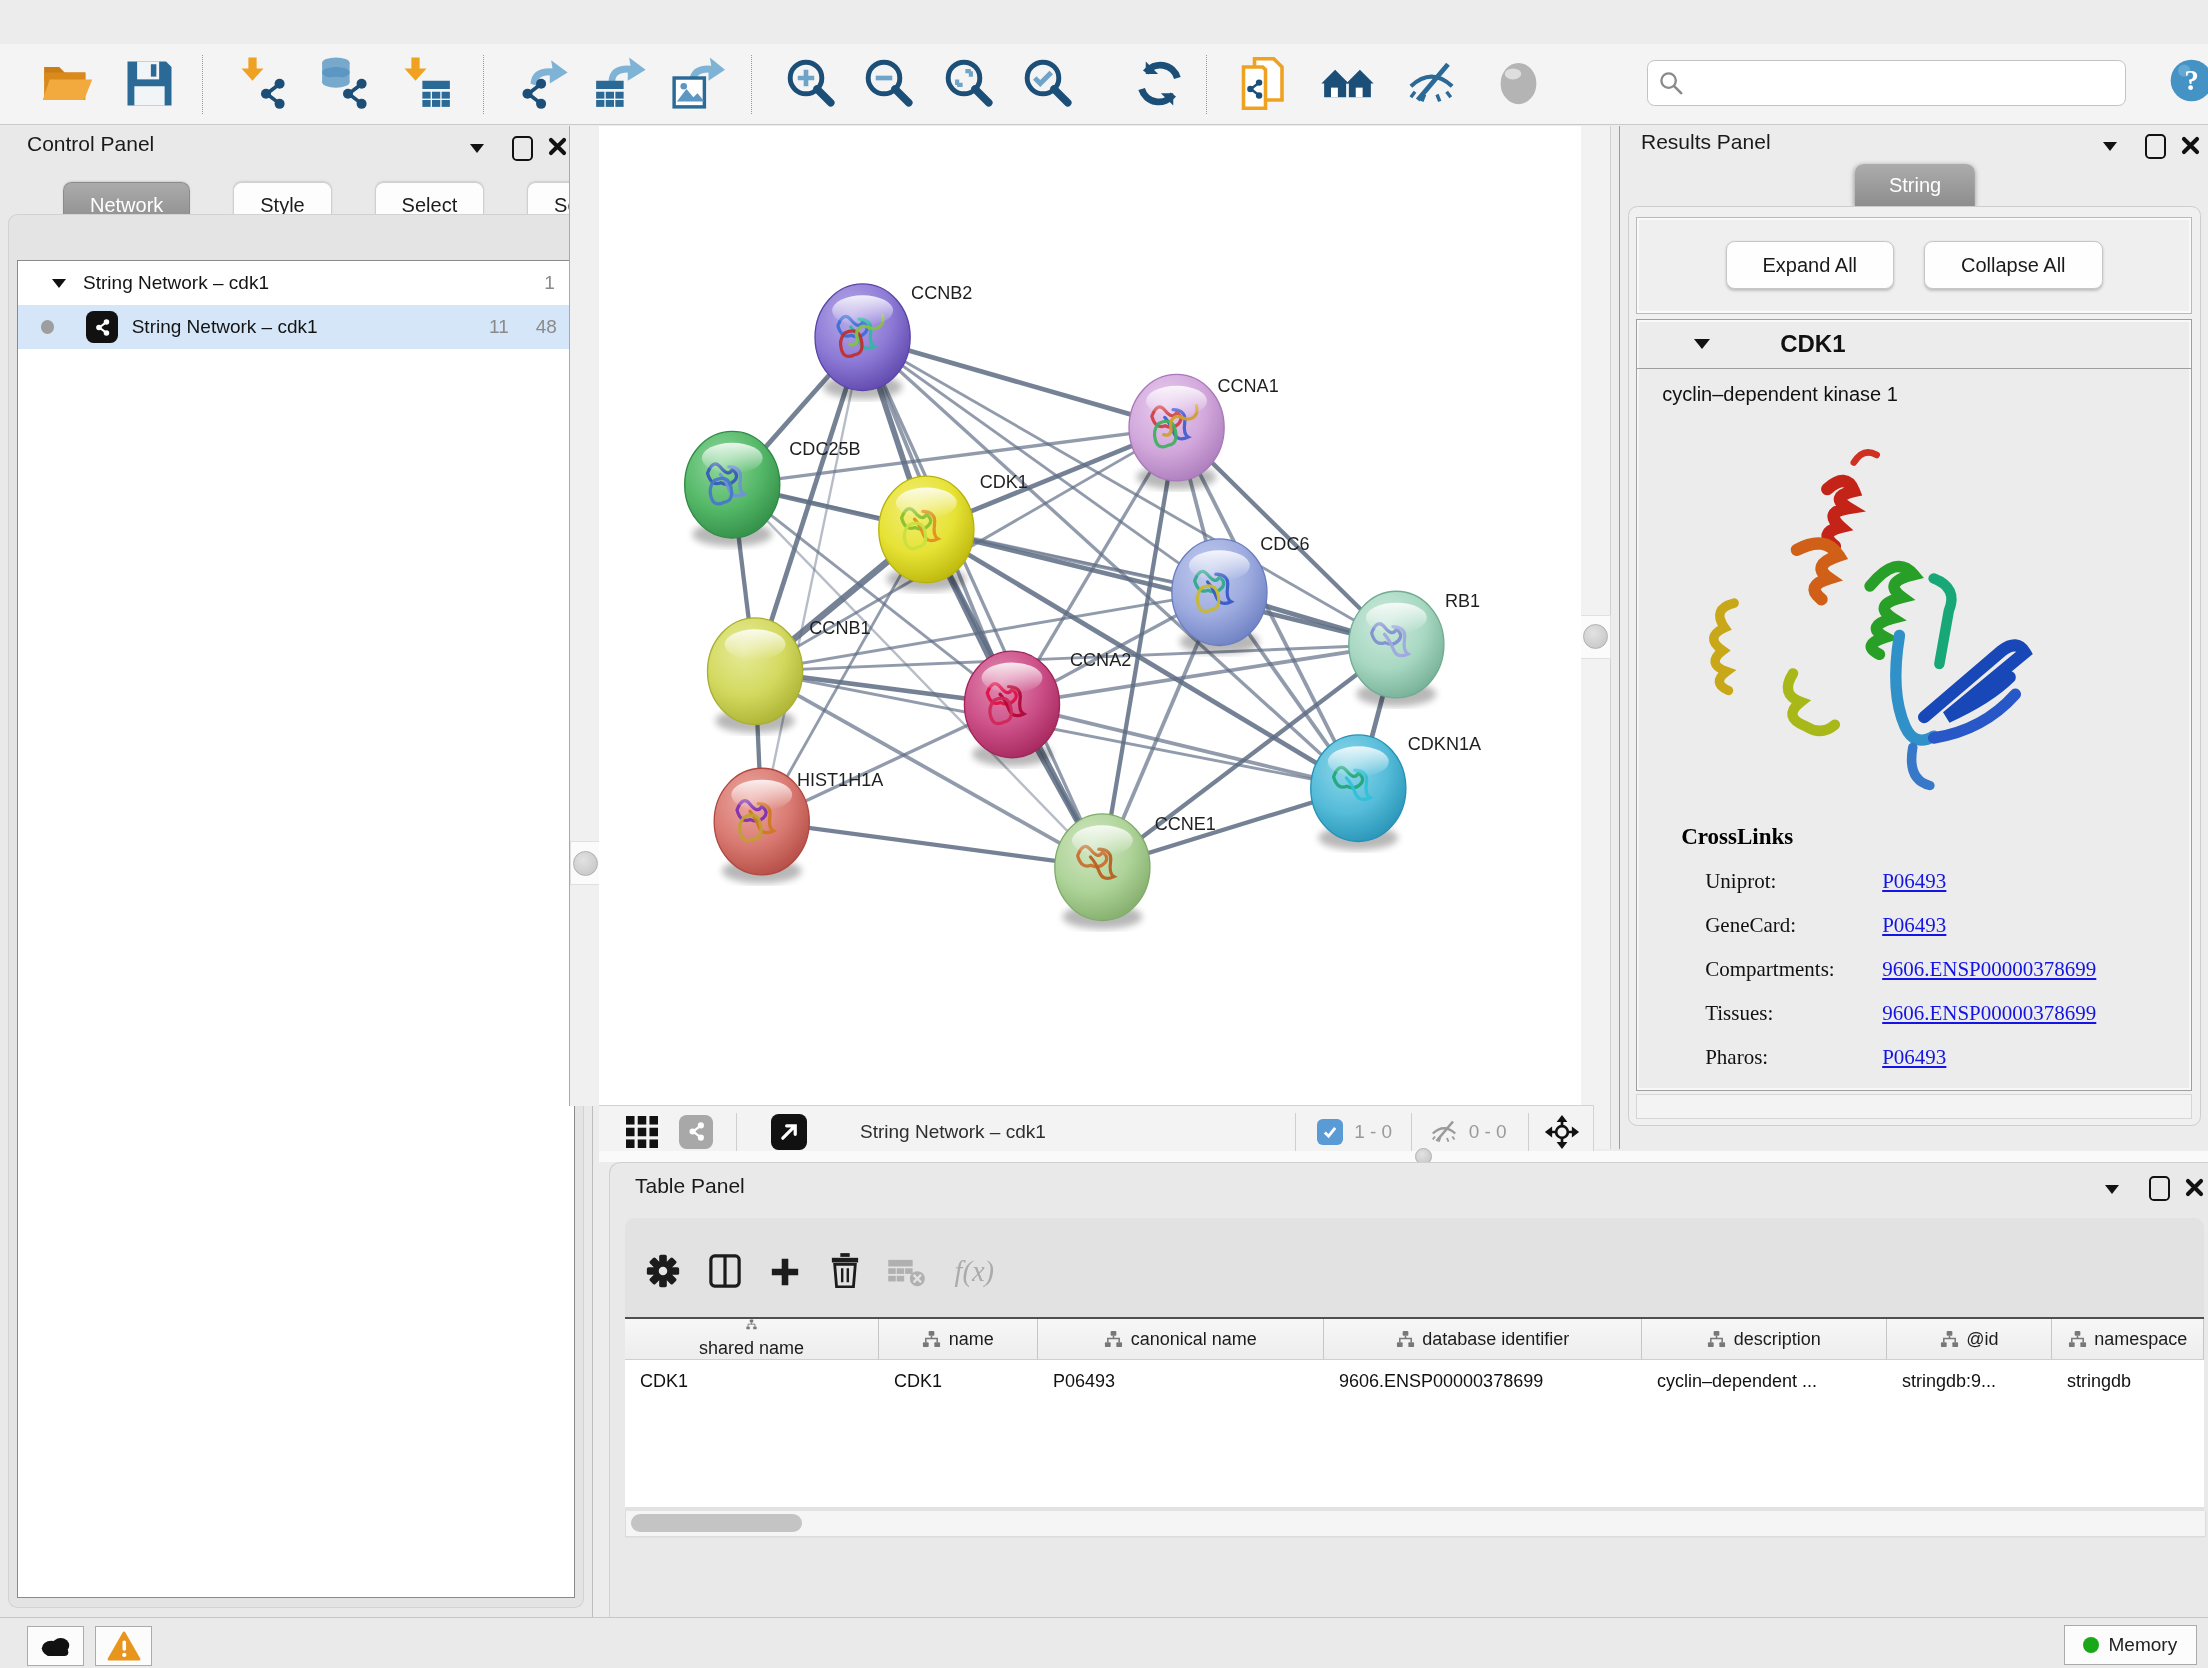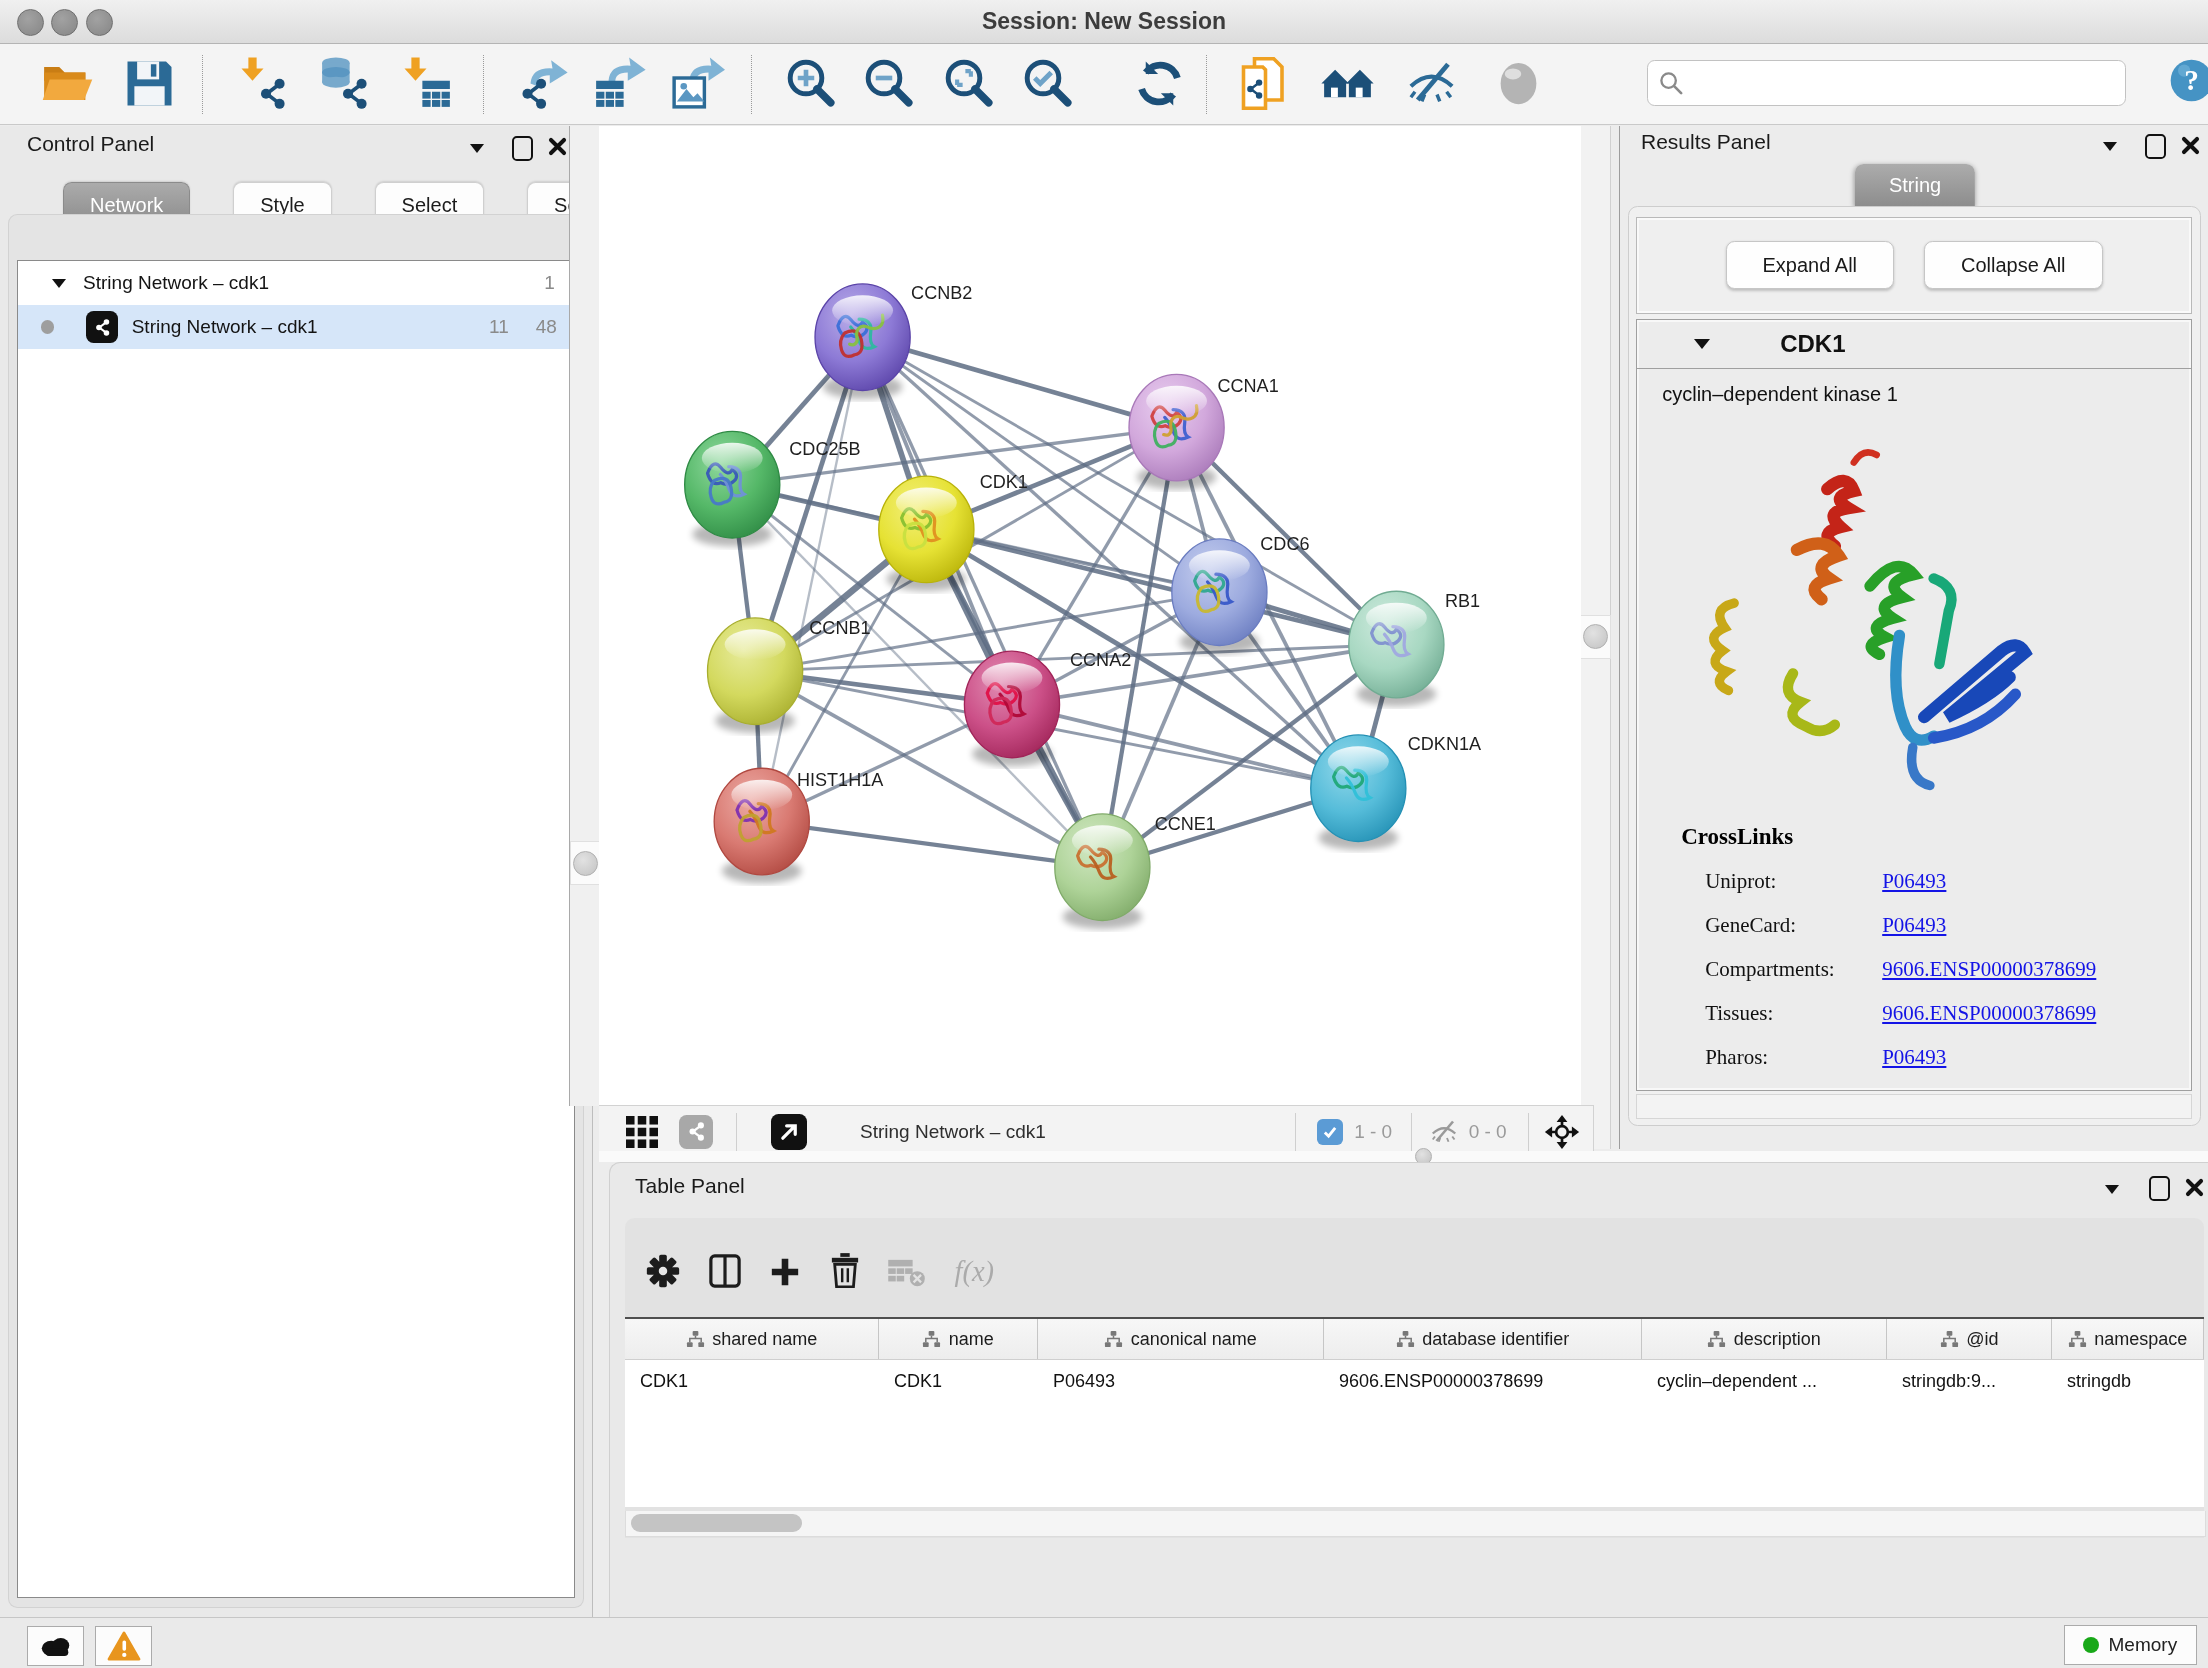--- a/index.html
+++ b/index.html
@@ -176,26 +176,20 @@
       </g>
     </symbol>
     <symbol id="xmark" viewBox="0 0 16 16">
       <path d="M2.5 2.5 13.5 13.5 M13.5 2.5 2.5 13.5" stroke="currentColor" stroke-width="3.4" stroke-linecap="round"></path>
     </symbol>
   </defs>
 </svg>
 
 <div id="window">
 
-  <div class="titlebar">
-    <div class="tl" style="left:17px"></div>
-    <div class="tl" style="left:51px"></div>
-    <div class="tl" style="left:86px"></div>
-    <div class="wtitle">Session: New Session</div>
-  </div>
 
   <div class="toolbar">
     <div class="tbtn" style="left:40px">
       <svg width="55" height="55" viewBox="0 0 40 40">
         <path d="M3 8h11l4 4h15v6H3z" fill="#c97d14"></path>
         <path d="M3 12h30v20H3z" fill="#d98a1a"></path>
         <path d="M7 17h31l-6 15H2z" fill="#f2a93e"></path>
       </svg>
     </div>
     <div class="tbtn" style="left:122px">
@@ -782,21 +776,21 @@
               </g>
             <circle cx="31" cy="22" r="8" fill="#b0b0b0"></circle>
             <path d="M27 18l8 8m0-8l-8 8" stroke="#e2e2e2" stroke-width="2.4"></path>
             </svg>
           </span>
         <span class="fx">f(x)</span>
       </div>
 
       <div class="tbl">
         <div class="thead" id="thead">
-            <div class="th" style="width: 254px;">
+            <div class="th" style="width: 254px; flex-direction: column;">
               <svg width="19" height="19" viewBox="0 0 20 20">
                 <g fill="#787878">
                   <rect x="7" y="1" width="6" height="5" rx="1"></rect>
                   <rect x="1" y="13" width="6" height="5" rx="1"></rect>
                   <rect x="13" y="13" width="6" height="5" rx="1"></rect>
                 </g>
                 <path d="M10 6v3M4 13v-4h12v4" stroke="#787878" stroke-width="1.6" fill="none"></path>
               </svg>
               <span>shared name</span>
             </div>

